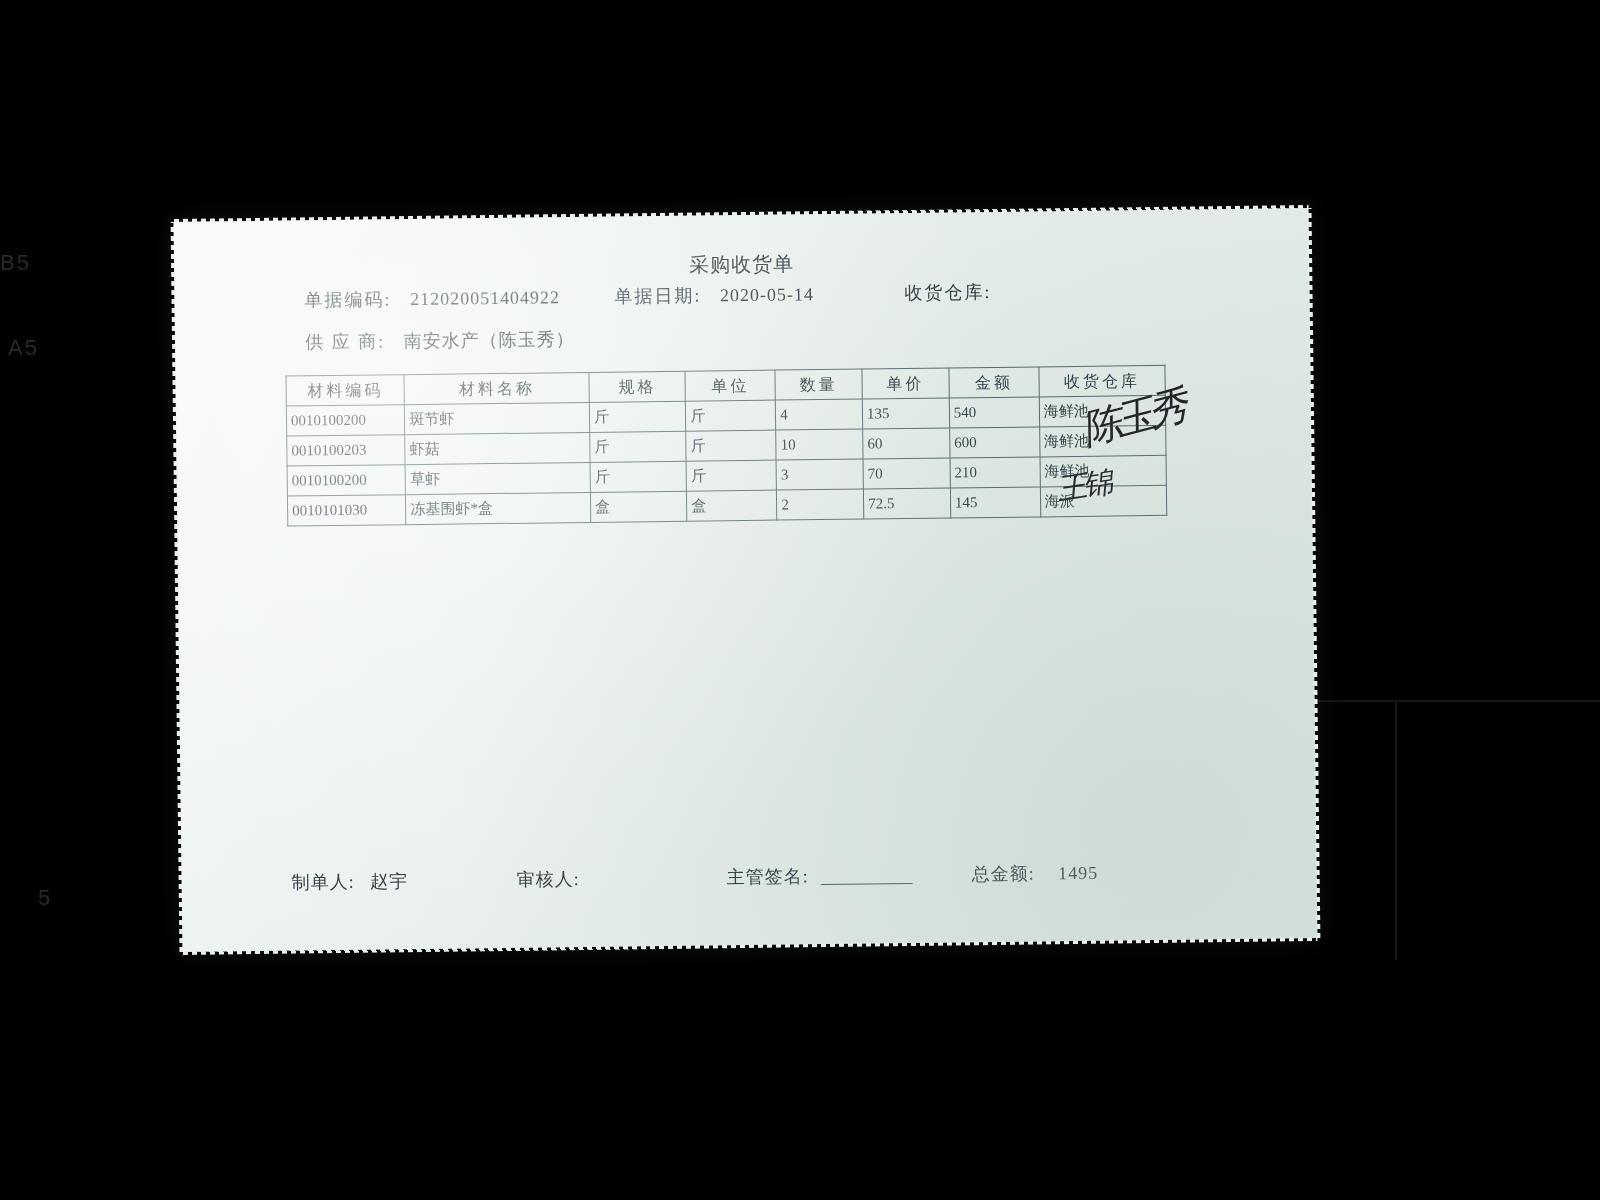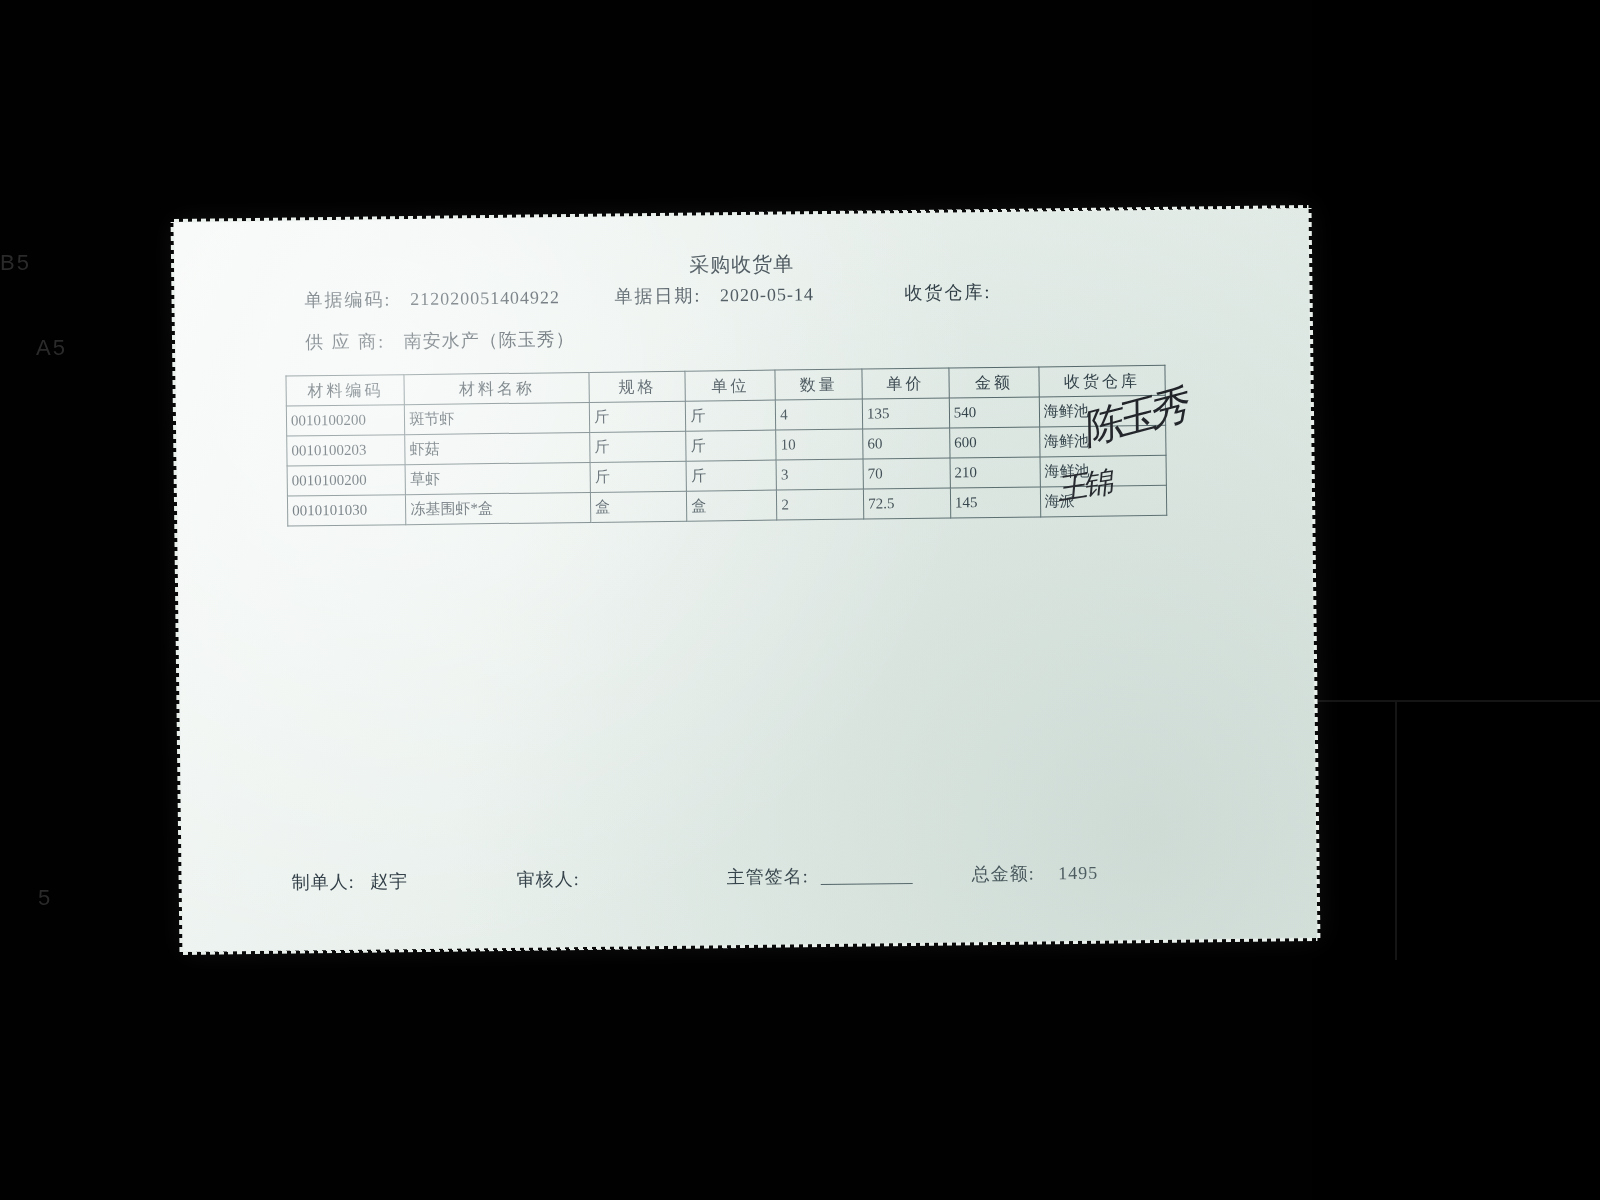--- a/index.html
+++ b/index.html
@@ -170,21 +170,21 @@
   }
   .edge-v.left { left: -3px; }
   .edge-v.right { right: -3px; }
 </style>
 </head>
 <body>
 
 <div id="stage">
 
   <div class="bg-mark" style="left:0px; top:250px;">B5</div>
-  <div class="bg-mark" style="left:36px; top:335px;">A5</div>
+  <div class="bg-mark" style="left:8px; top:335px;">A5</div>
   <div class="bg-mark" style="left:38px; top:885px;">5</div>
   <div class="bg-line" style="left:1300px; top:700px; width:300px; height:2px;"></div>
   <div class="bg-line" style="left:1395px; top:700px; width:2px; height:260px;"></div>
 
   <div id="paper">
     <div class="edge top"></div>
     <div class="edge bottom"></div>
     <div class="edge-v left"></div>
     <div class="edge-v right"></div>
 

